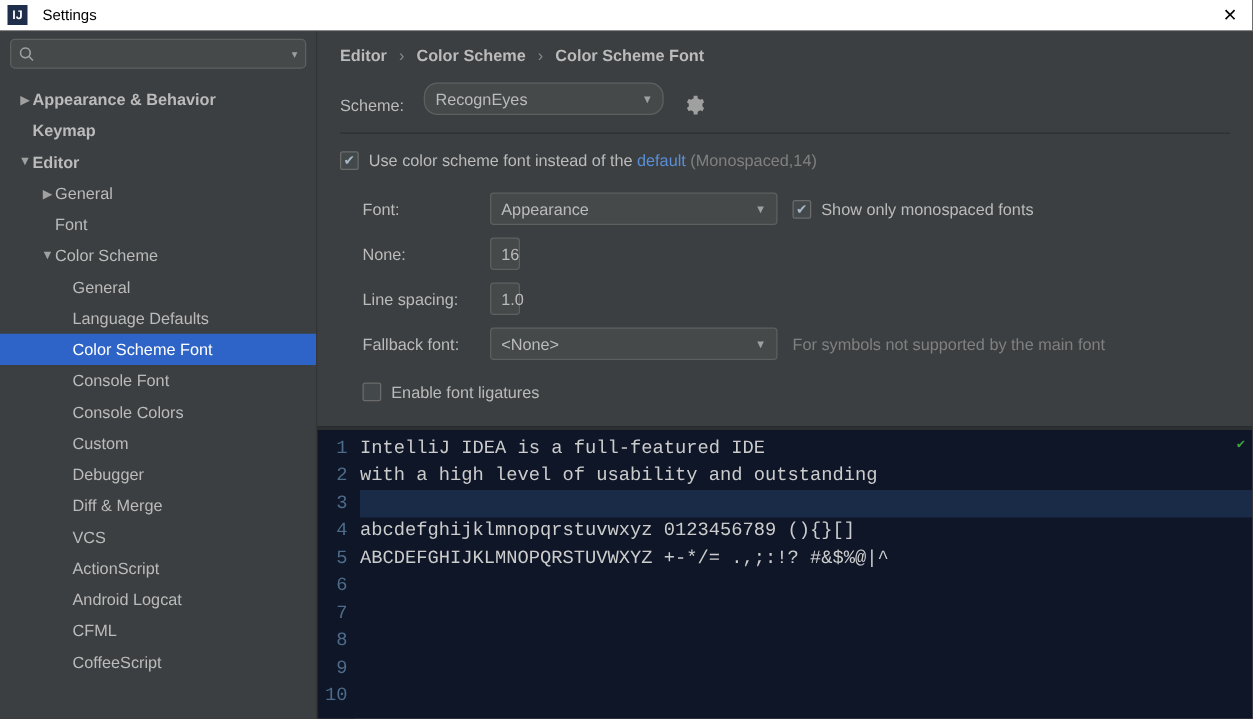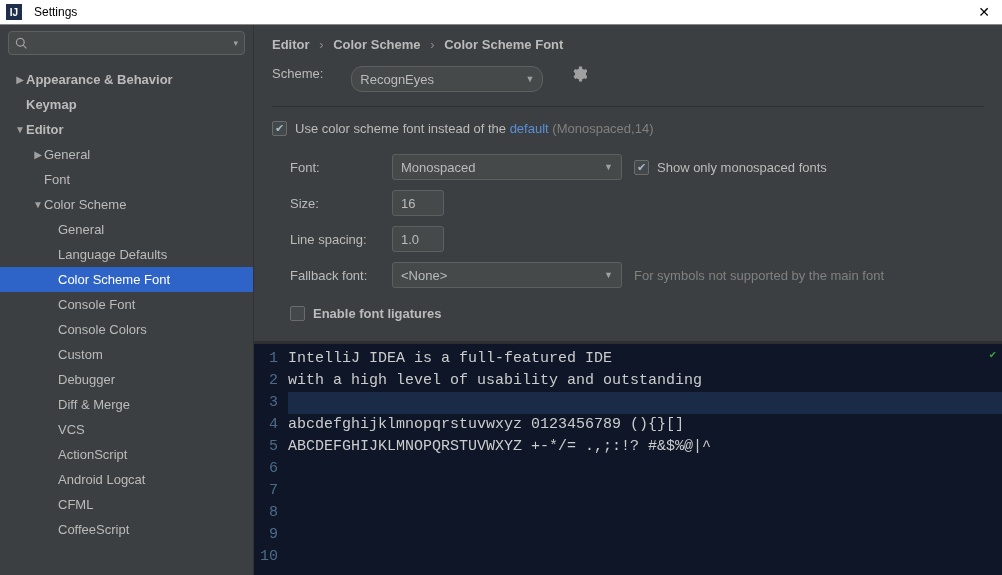--- a/index.html
+++ b/index.html
@@ -101,23 +101,23 @@
   overflow: hidden;
 }
 .breadcrumb {
   padding: 12px 18px 8px 18px;
   color: #bbbbbb;
   font-weight: bold;
 }
 .breadcrumb .sep { color: #8a8a8a; margin: 0 6px; font-weight: normal;}
 .scheme-row {
   display: flex;
-  align-items: flex-start;
+  align-items: flex-end;
   padding: 6px 18px 14px 18px;
-  gap: 28px;
+  gap: 16px;
 }
 .scheme-row .combo {
   width: 192px;
   border-radius: 11px;
 }
 .combo, .textfield {
   height: 26px;
   background: #45494a;
   border: 1px solid #5e6060;
   border-radius: 3px;
@@ -161,28 +161,27 @@
 .form-grid {
   display: grid;
   grid-template-columns: 90px 230px auto;
   row-gap: 10px;
   column-gap: 12px;
   align-items: center;
   margin-left: 18px;
 }
 .form-grid .label { color: #bbbbbb; }
 .form-grid .side { display:flex; align-items:flex-start; gap:8px; color: #bbbbbb;}
-.textfield.small { width: 52px; justify-content:flex-start; }
+.textfield.small { width: 24px; justify-content:flex-start; }
 .side .hint { color: #808080; }
 .ligatures-row {
   display: flex;
   align-items: flex-start;
   gap: 8px;
   margin: 18px 0 0 18px;
-  font-weight: bold;
 }
 .preview {
   flex: 1;
   margin: 10px 0 0 0;
   background: #0e1627;
   color: #cccccc;
   font-family: "Consolas", "Courier New", monospace;
   font-size: 15px;
   display: flex;
   position: relative;
@@ -347,29 +346,29 @@
         <span>
           <span>Use color scheme font instead of the </span>
           <span class="link">default</span>
           <span class="dim">(Monospaced,14)</span>
         </span>
       </div>
 
       <div class="form-grid">
         <span class="label">Font:</span>
         <div class="combo">
-          <span>Monospaced</span>
+          <span>Appearance</span>
           <span class="arrow-down">▼</span>
         </div>
         <div class="side">
           <span class="checkbox checked"></span>
           <span>Show only monospaced fonts</span>
         </div>
 
-        <span class="label">Size:</span>
+        <span class="label">None:</span>
         <div>
             <div class="textfield small">
               <span>16</span>
             </div>
           </div>
         <div></div>
 
         <span class="label">Line spacing:</span>
         <div>
             <div class="textfield small">

